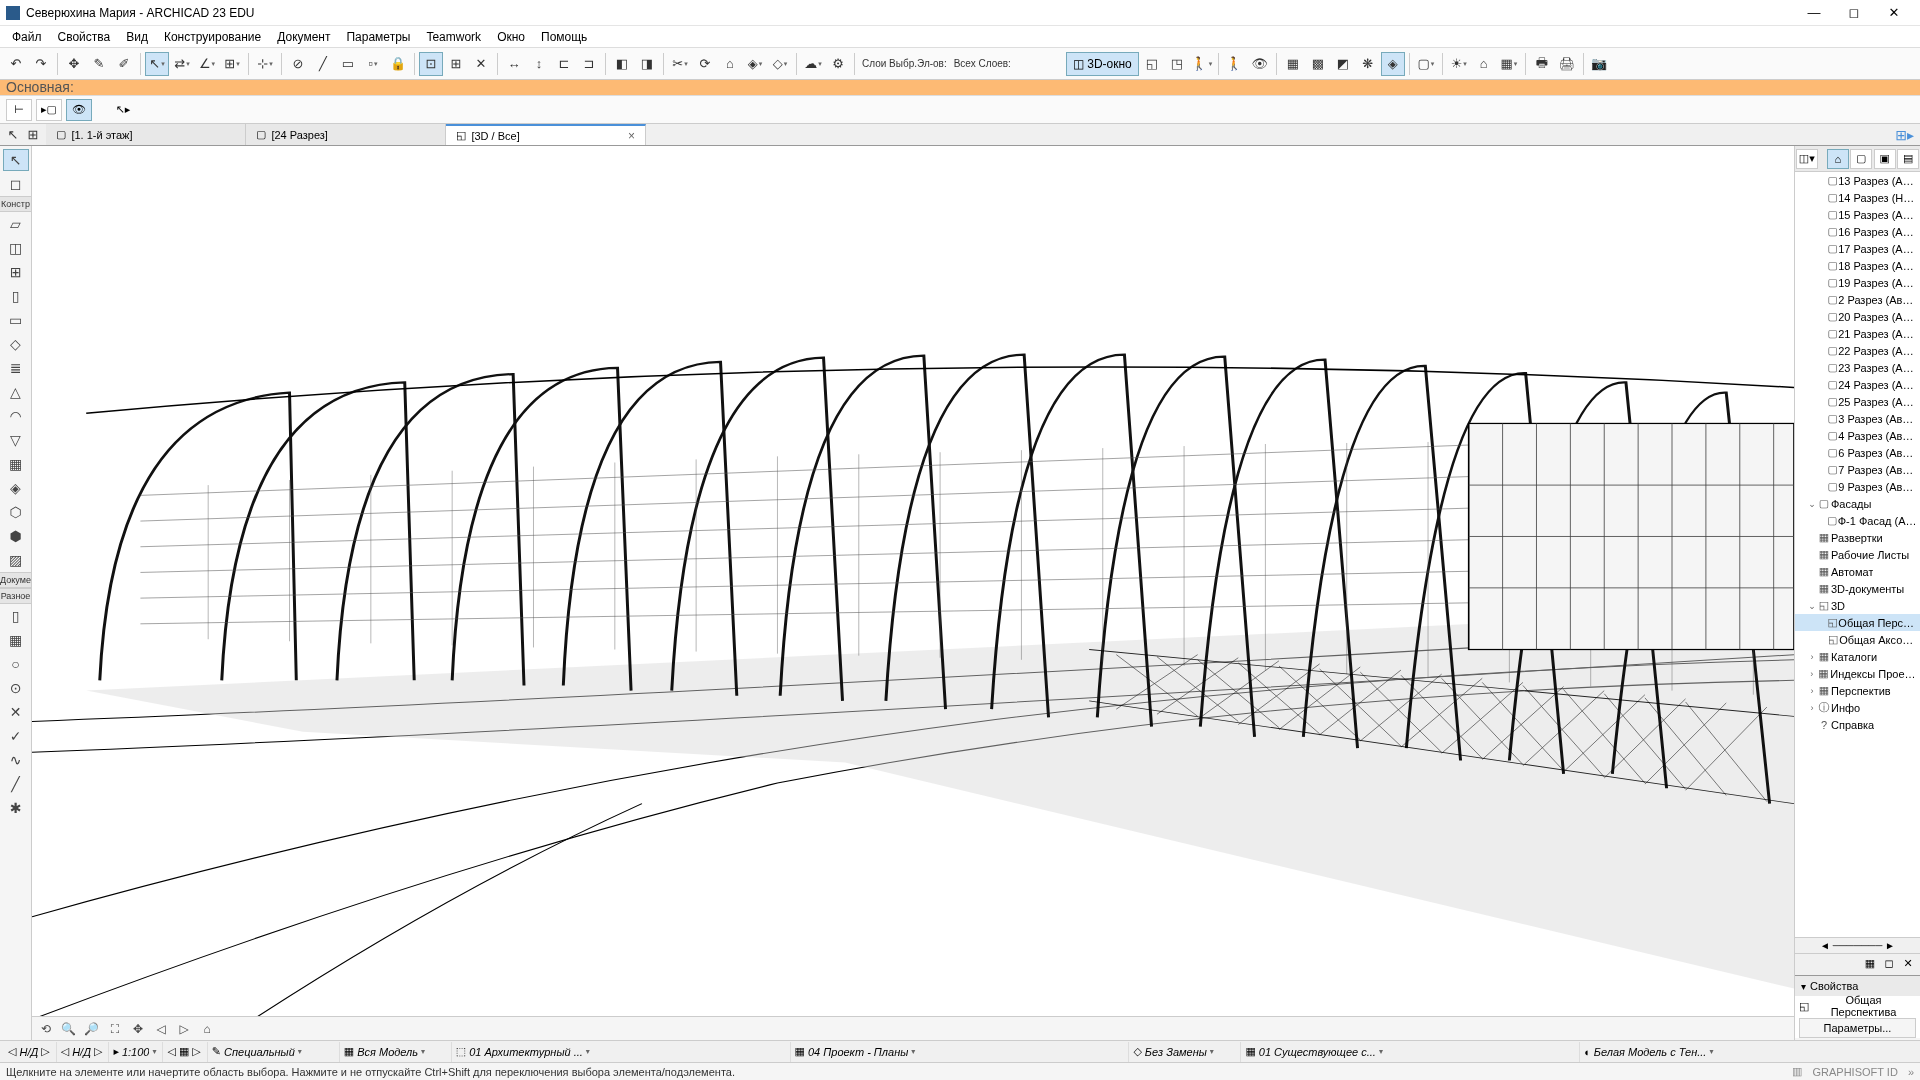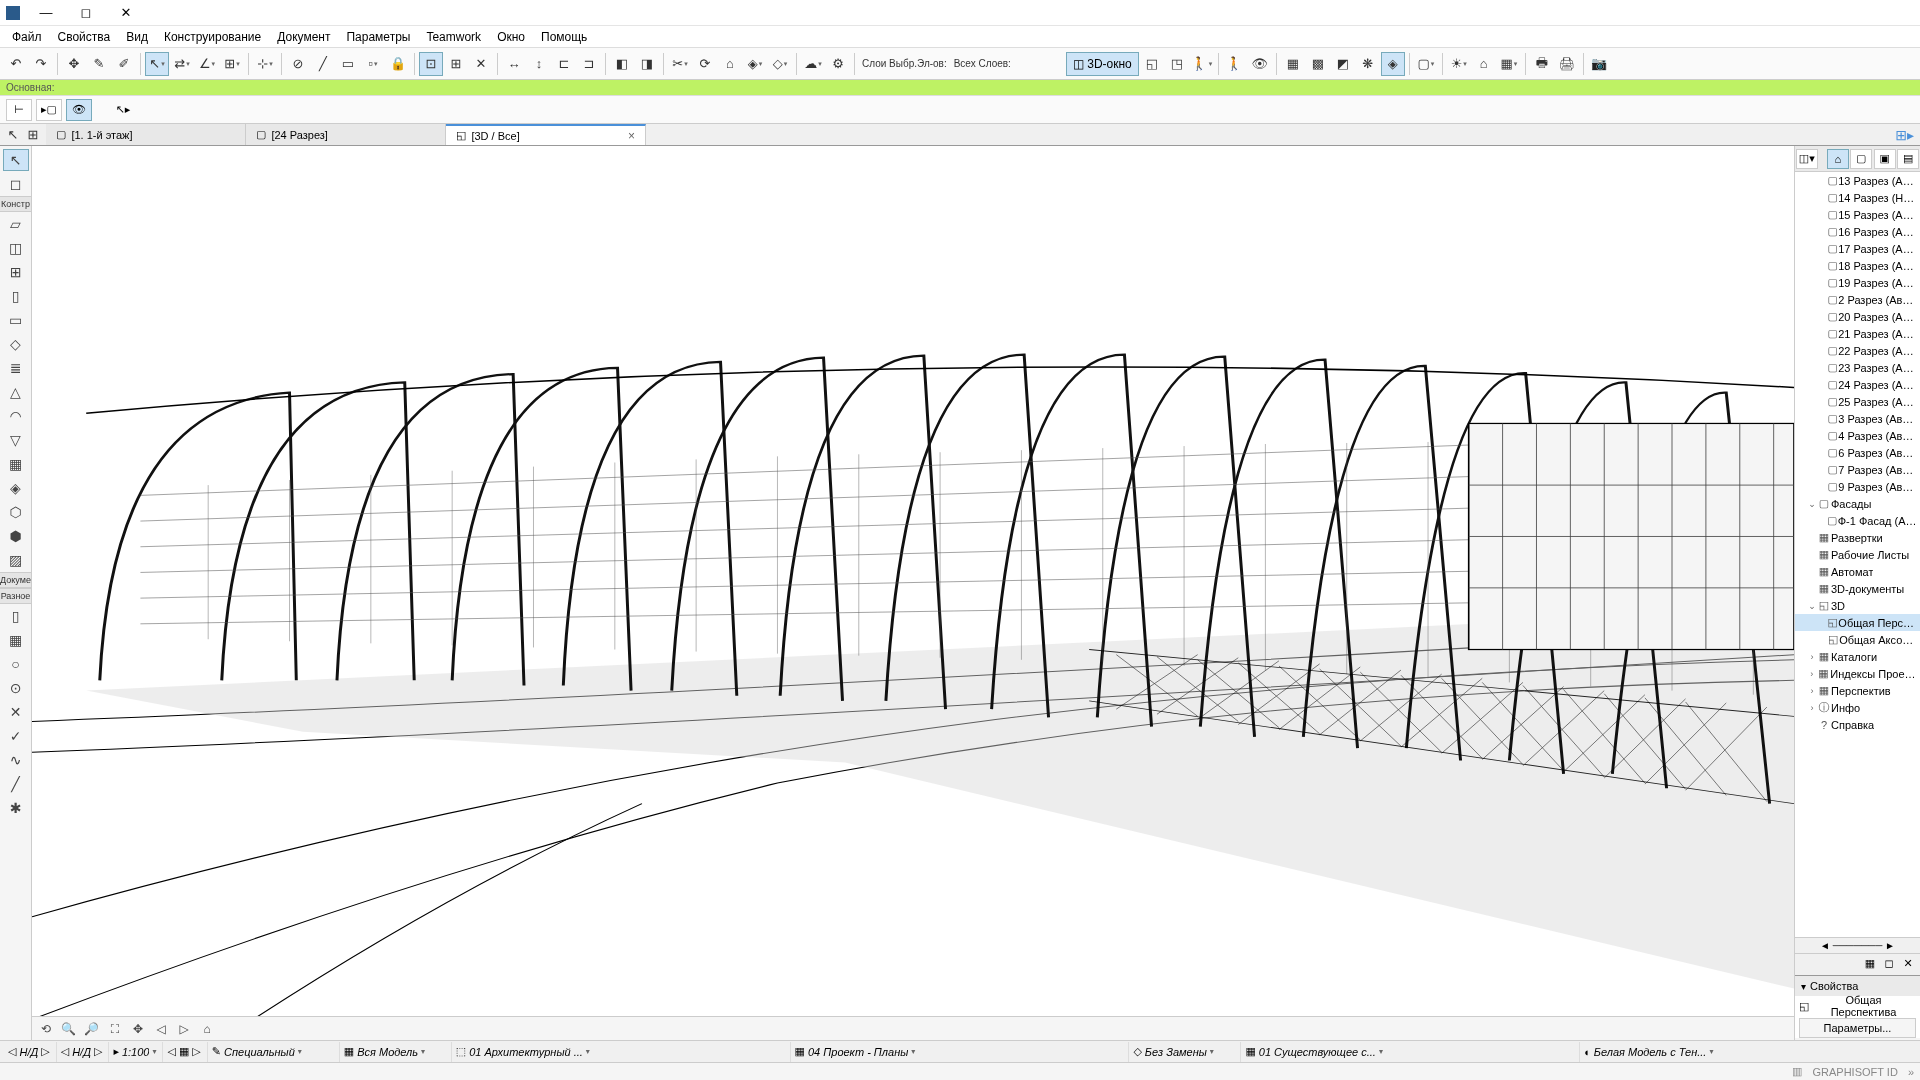--- a/index.html
+++ b/index.html
@@ -10,21 +10,21 @@
 .win-ctrl { width: 40px; height: 24px; text-align: center; line-height: 24px; font-size: 13px; cursor: pointer; }
 .menubar { height: 22px; background: #fff; display: flex; align-items: center; padding: 0 4px; border-bottom: 1px solid #ddd; }
 .menubar span { padding: 2px 8px; font-size: 12px; cursor: pointer; }
 .toolbar { height: 32px; background: #fafafa; display: flex; align-items: center; padding: 0 4px; border-bottom: 1px solid #ccc; gap: 1px; }
 .tb { width: 24px; height: 24px; border: 1px solid transparent; display: flex; align-items: center; justify-content: center; cursor: pointer; font-size: 13px; color: #333; }
 .tb.active { background: #cde4f7; border-color: #7ab; }
 .tb.drop::after { content: "▾"; font-size: 7px; margin-left: 1px; color: #666; }
 .sep { width: 1px; height: 22px; background: #ccc; margin: 0 3px; }
 .tb-txt { font-size: 10px; line-height: 10px; color: #333; padding: 0 3px; margin-top: 10px; }
 .tb-3d { background: #cde4f7; border: 1px solid #7ab; padding: 0 6px; height: 24px; display: flex; align-items: center; gap: 3px; font-size: 12px; cursor: pointer; }
-.info-row { height: 16px; background: #bef264; border-bottom: 1px solid #ddd; font-size: 10px; padding: 0 6px; display: flex; align-items: center; color: #555; }
+.info-row { height: 16px; background: #fdba74; border-bottom: 1px solid #ddd; font-size: 14px; padding: 0 6px; display: flex; align-items: flex-end; color: #555; }
 .sub-toolbar { height: 28px; background: #fafafa; border-bottom: 1px solid #ccc; display: flex; align-items: center; padding: 0 6px; gap: 4px; }
 .sub-btn { width: 26px; height: 22px; border: 1px solid #ccc; background: #fff; display: flex; align-items: center; justify-content: center; cursor: pointer; font-size: 11px; }
 .sub-btn.active { background: #cde4f7; border-color: #7ab; }
 .tabs-row { height: 22px; background: #f0f0f0; border-bottom: 1px solid #999; display: flex; align-items: stretch; }
 .left-tabs-btns { display: flex; align-items: center; padding: 0 4px; gap: 2px; }
 .doc-tab { display: flex; align-items: center; padding: 0 10px; gap: 5px; font-size: 11px; border-right: 1px solid #ccc; background: #e8e8e8; cursor: pointer; min-width: 200px; }
 .doc-tab.active { background: #fff; border-top: 2px solid #4a90d9; }
 .doc-tab .close { margin-left: auto; font-size: 12px; color: #666; }
 .tab-right-ctrl { margin-left: auto; padding: 0 6px; display: flex; align-items: center; gap: 3px; }
 .main-area { display: flex; height: calc(1080px - 26px - 22px - 32px - 16px - 28px - 22px - 22px - 18px); }
@@ -64,20 +64,21 @@
 .status-bar { height: 18px; background: #f5f5f5; border-top: 1px solid #ccc; display: flex; align-items: center; padding: 0 6px; font-size: 11px; color: #333; }
 .status-bar .right { margin-left: auto; display: flex; align-items: center; gap: 10px; color: #888; }
 .viewport-bottom-tools { position: absolute; bottom: 0; left: 0; right: 0; height: 24px; background: #f5f5f5; border-top: 1px solid #ccc; display: flex; align-items: center; padding: 0 4px; gap: 3px; }
 .vb { width: 20px; height: 18px; display: flex; align-items: center; justify-content: center; cursor: pointer; font-size: 12px; color: #444; }
 </style>
 </head>
 <body>
 
 <div class="titlebar">
   <div class="app-icon"></div>
+  <div class="title">Северюхина Мария - ARCHICAD 23 EDU</div>
   <div class="win-ctrl">—</div>
   <div class="win-ctrl">◻</div>
   <div class="win-ctrl">✕</div>
 </div>
 
 <div class="menubar">
   <span>Файл</span>
   <span>Свойства</span>
   <span>Вид</span>
   <span>Конструирование</span>
@@ -623,18 +624,19 @@
       <span class="dd">▾</span>
     </div>
   <div class="sn-item" style="flex:1">
       <span>◐</span>
       <span class="sn-txt">Белая Модель с Тен...</span>
       <span class="dd">▾</span>
     </div>
 </div>
 
 <div class="status-bar">
+  <span>Щелкните на элементе или начертите область выбора. Нажмите и не отпускайте Ctrl+Shift для переключения выбора элемента/подэлемента.</span>
   <div class="right">
     <span>▥</span>
     <span>GRAPHISOFT ID</span>
     <span>»</span>
   </div>
 </div>
 
 </body></html>

